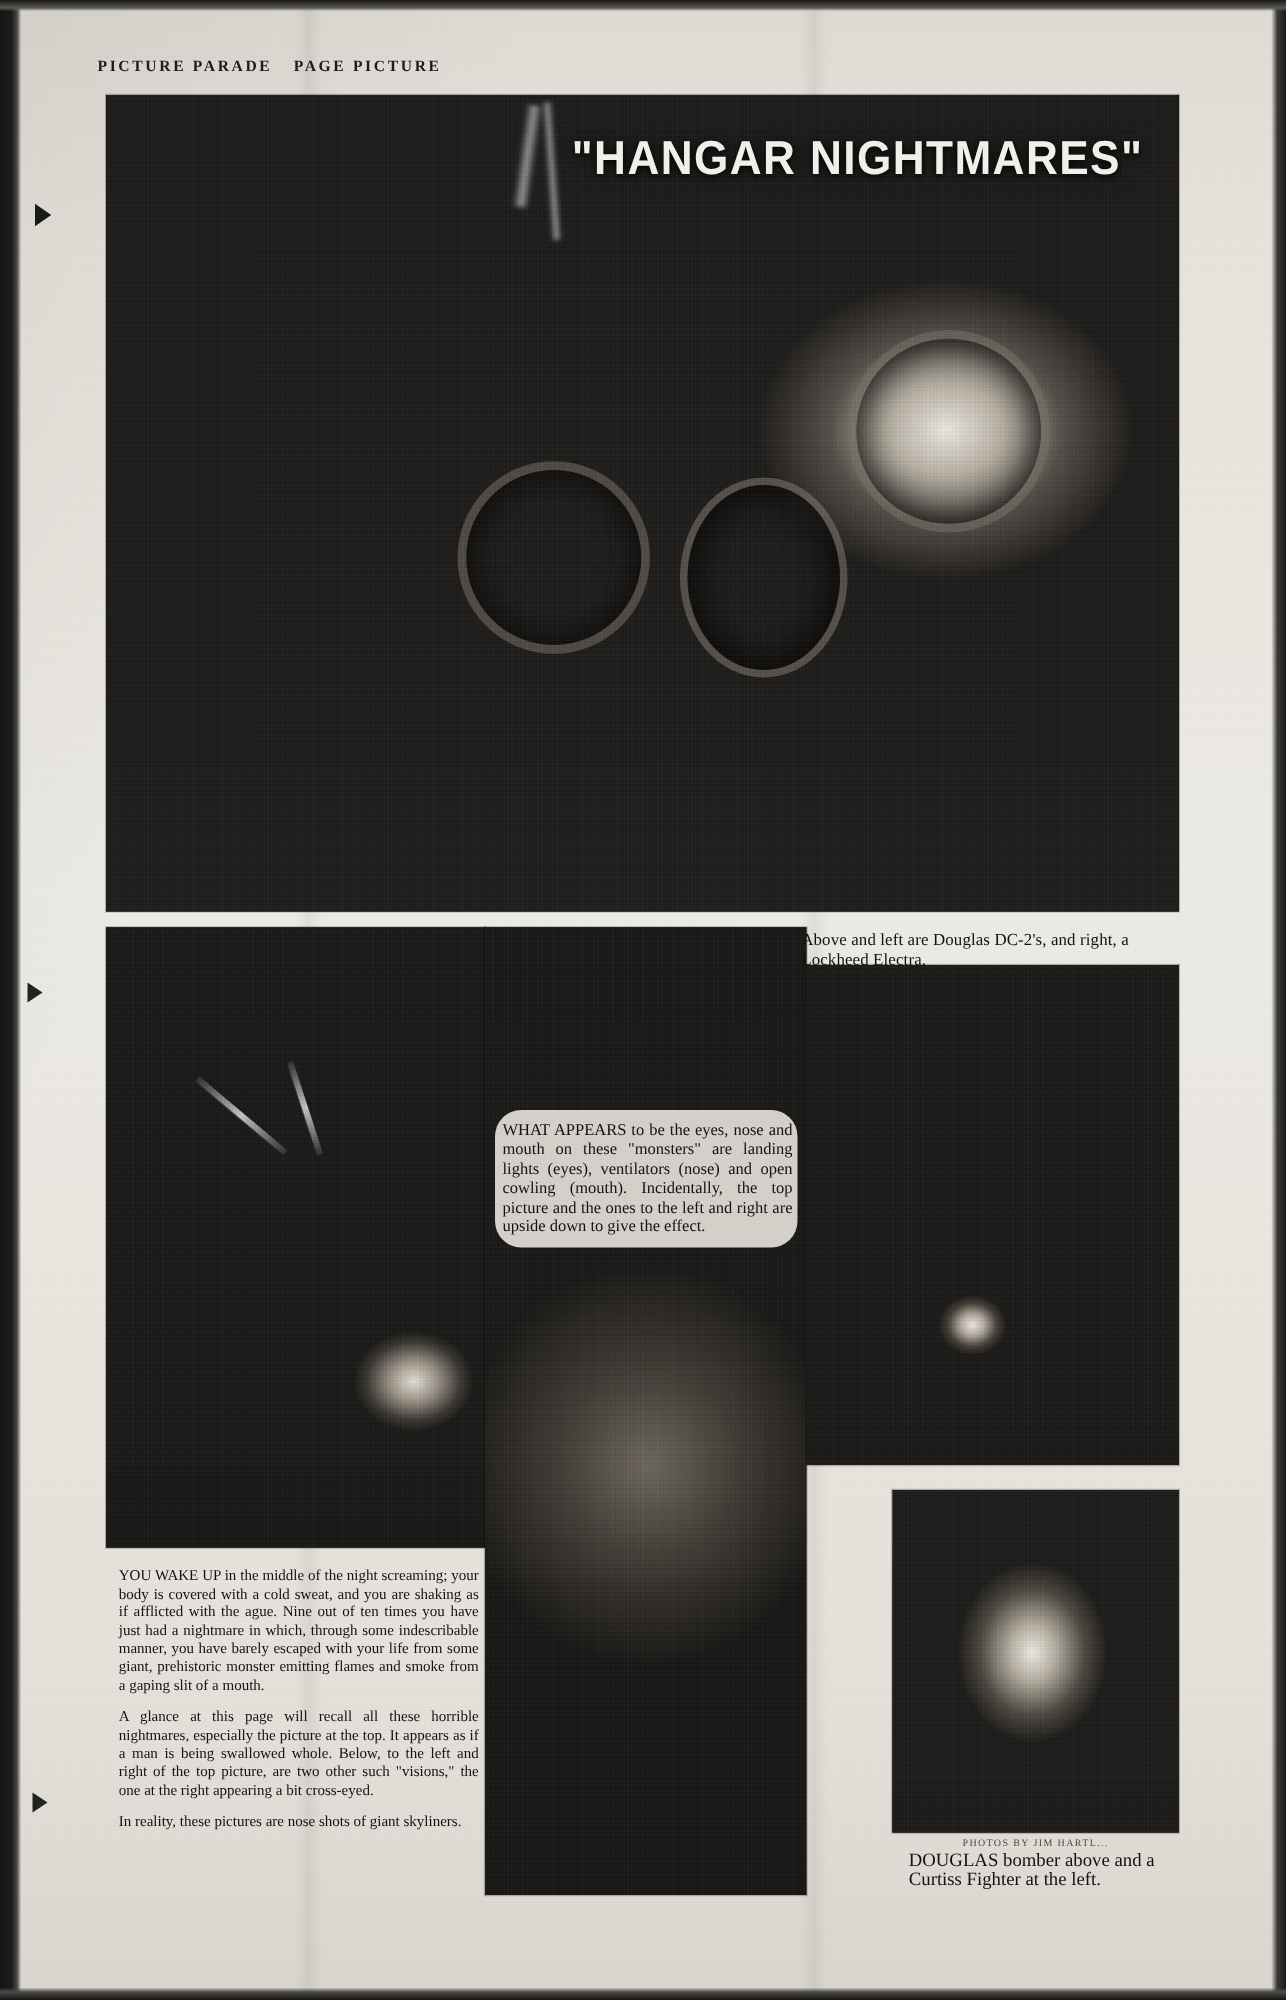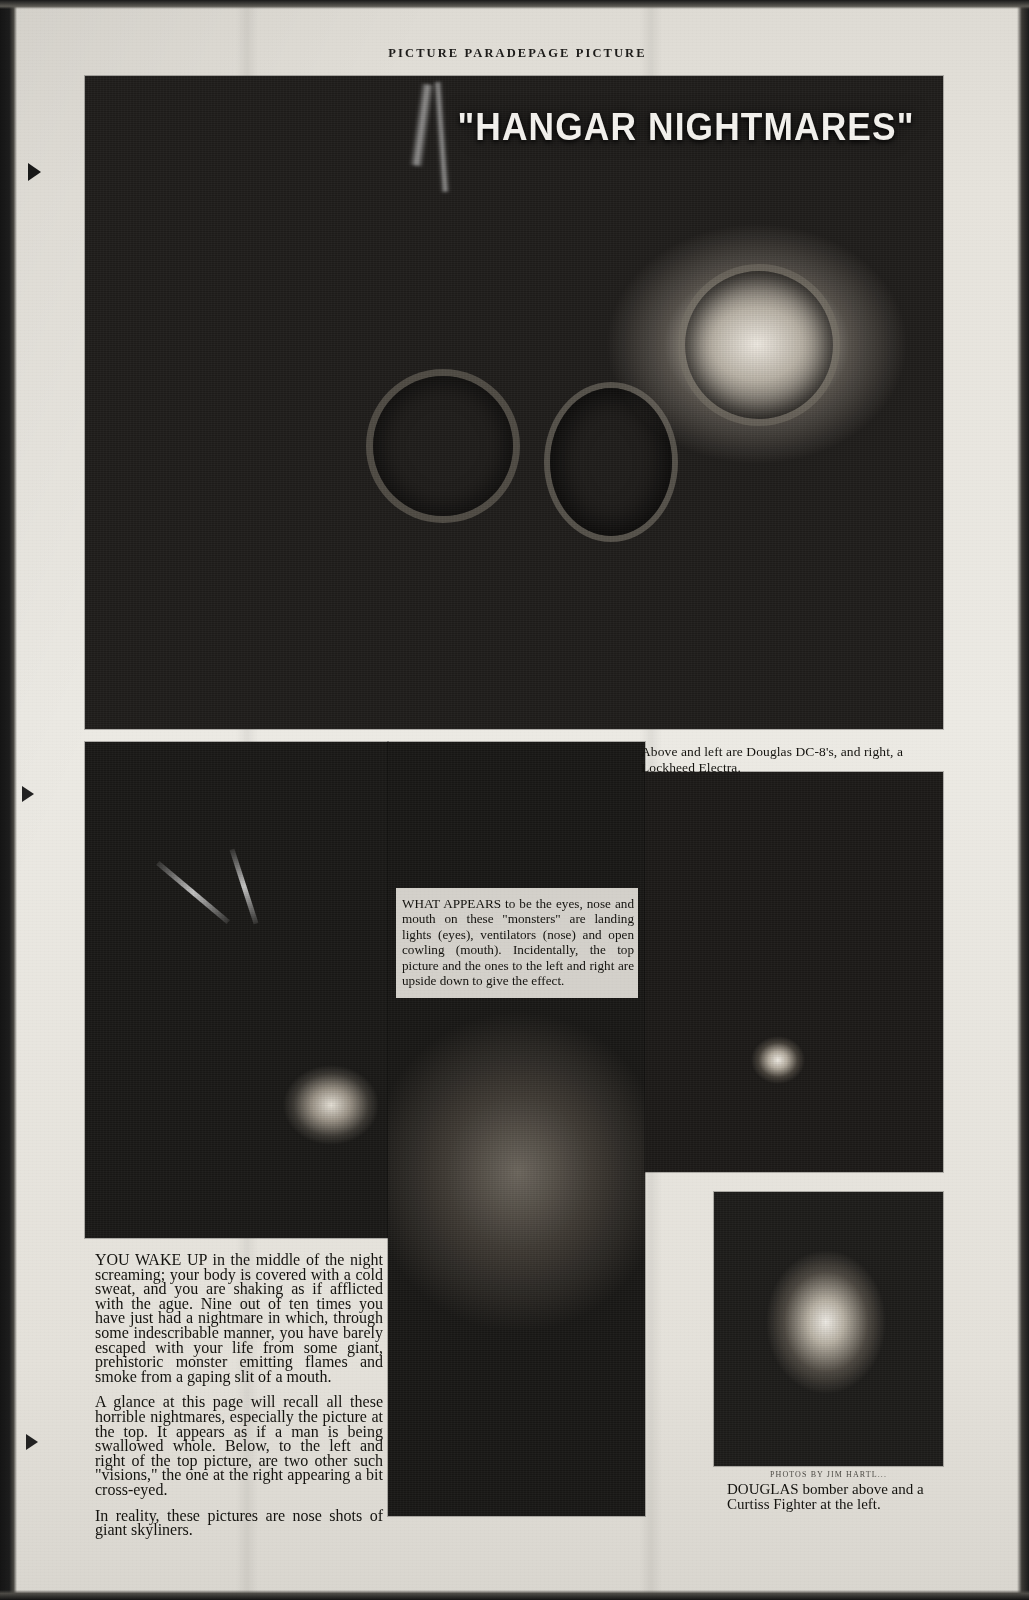--- a/index.html
+++ b/index.html
@@ -72,22 +72,23 @@
   }
 
   
   .runhead {
     position: absolute;
     left: 78px;
     right: 72px;
     top: 44px;
     height: 18px;
     display: flex;
-    justify-content: center;
+    justify-content: flex-start;
     align-items: center;
+    gap: 17px;
   }
   .runhead span {
     font-family: "Liberation Serif", "DejaVu Serif", serif;
     font-weight: bold;
     font-size: 12.5px;
     letter-spacing: 2.1px;
     color: #1d1c1a;
   }
 
   
@@ -209,26 +210,27 @@
   }
   .cap-mid {
     left: 396px;
     top: 888px;
     width: 232px;
     padding: 8px 4px 10px 6px;
     background: rgba(226,223,216,0.93);
     font-size: 13.2px;
     line-height: 15.4px;
     text-align: justify;
+    border-radius: 21px;
   }
   .body-col {
     left: 95px;
     top: 1253px;
     width: 288px;
-    font-size: 16px;
+    font-size: 12px;
     line-height: 14.6px;
     text-align: justify;
   }
   .body-col p { margin: 0 0 11px 0; }
   .body-col p:last-child { margin-bottom: 15px; }
 
   .credit {
     position: absolute;
     left: 714px;
     top: 1470px;
@@ -285,21 +287,21 @@
 
   <div class="photo" id="photo-right-bottom">
     <div class="noise"></div>
   </div>
 
   <div class="runhead">
     <span>PICTURE PARADE</span>
     <span>PAGE PICTURE</span>
   </div>
 
-  <div class="textblock cap-top">Above and left are Douglas DC-8's, and right, a Lockheed Electra.</div>
+  <div class="textblock cap-top">Above and left are Douglas DC-2's, and right, a Lockheed Electra.</div>
 
   <div class="textblock cap-mid">WHAT APPEARS to be the eyes, nose and mouth on these "monsters" are landing lights (eyes), ventilators (nose) and open cowling (mouth). Incidentally, the top picture and the ones to the left and right are upside down to give the effect.</div>
 
   <div class="textblock body-col">
     <p>YOU WAKE UP in the middle of the night screaming; your body is covered with a cold sweat, and you are shaking as if afflicted with the ague. Nine out of ten times you have just had a nightmare in which, through some indescribable manner, you have barely escaped with your life from some giant, prehistoric monster emitting flames and smoke from a gaping slit of a mouth.</p>
     <p>A glance at this page will recall all these horrible nightmares, especially the picture at the top. It appears as if a man is being swallowed whole. Below, to the left and right of the top picture, are two other such "visions," the one at the right appearing a bit cross-eyed.</p>
     <p>In reality, these pictures are nose shots of giant skyliners.</p>
   </div>
 
   <div class="credit">PHOTOS BY JIM HARTL...</div>

